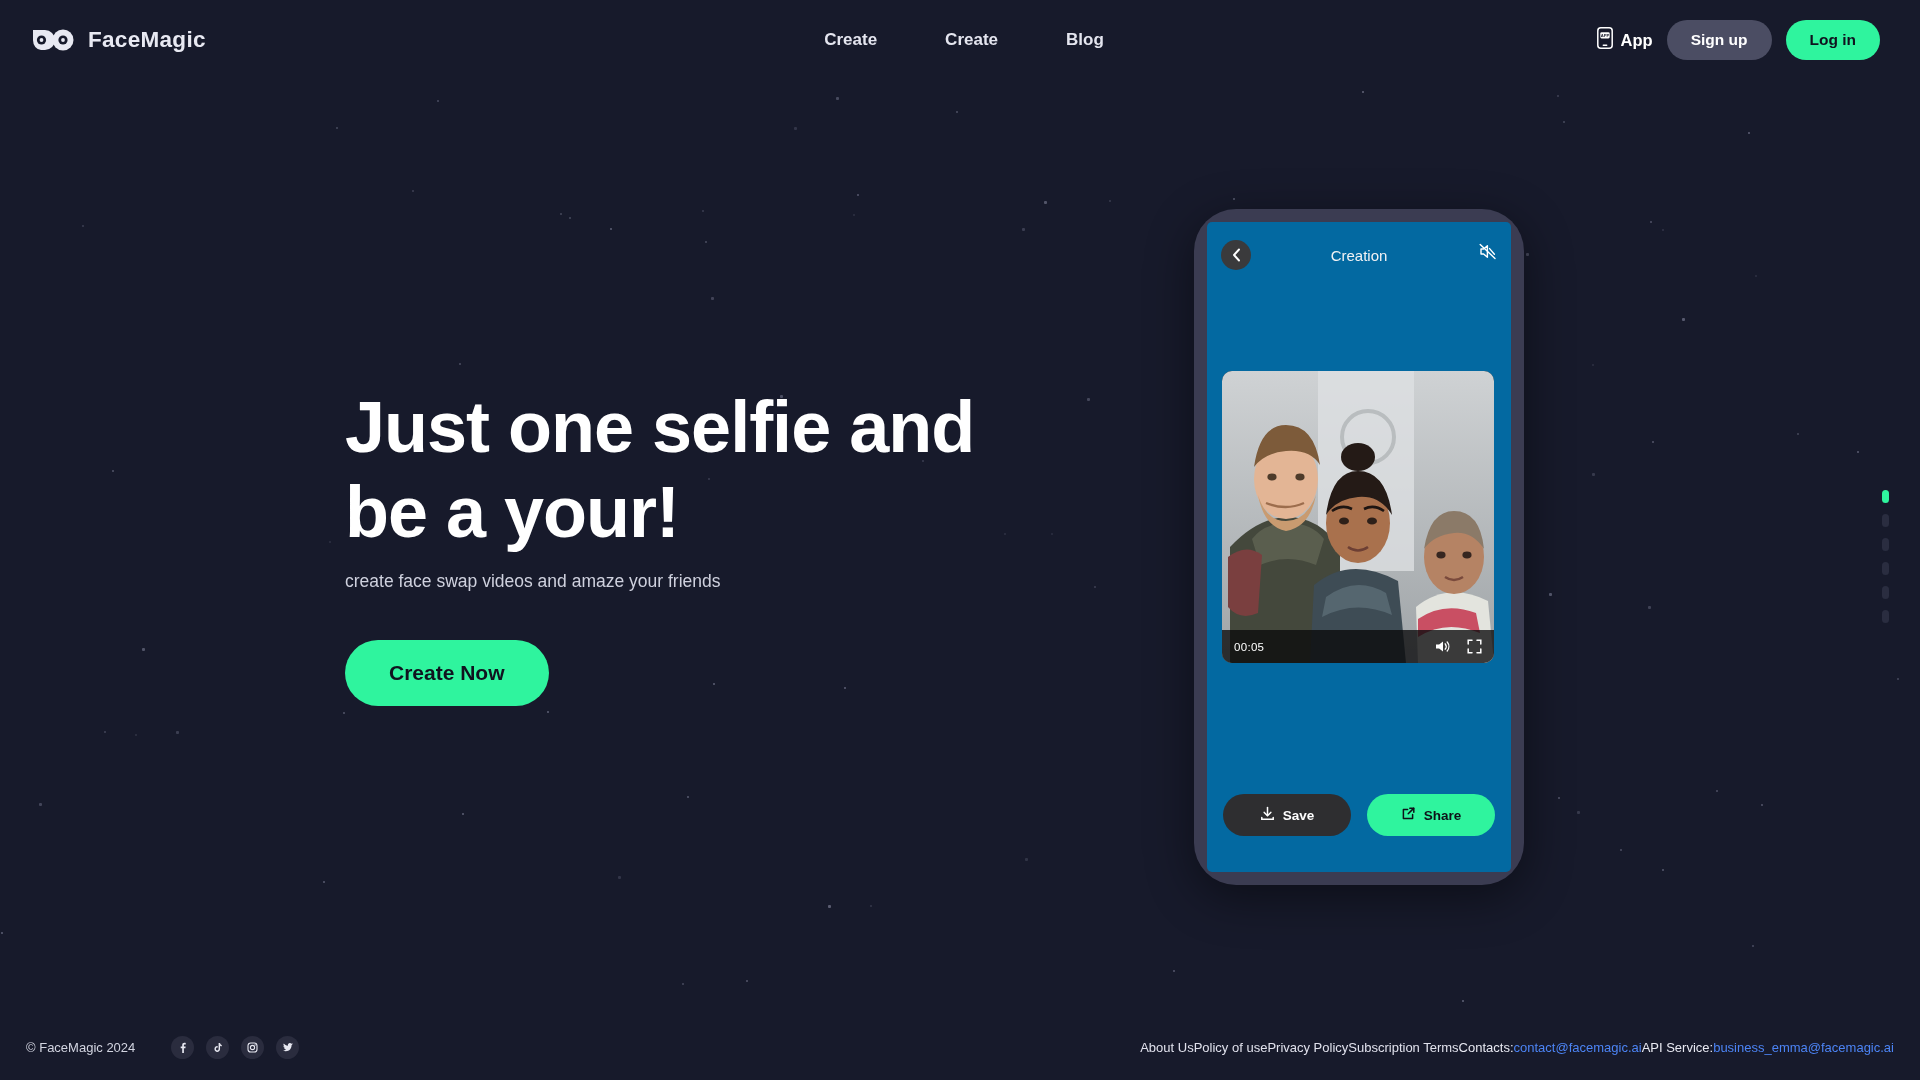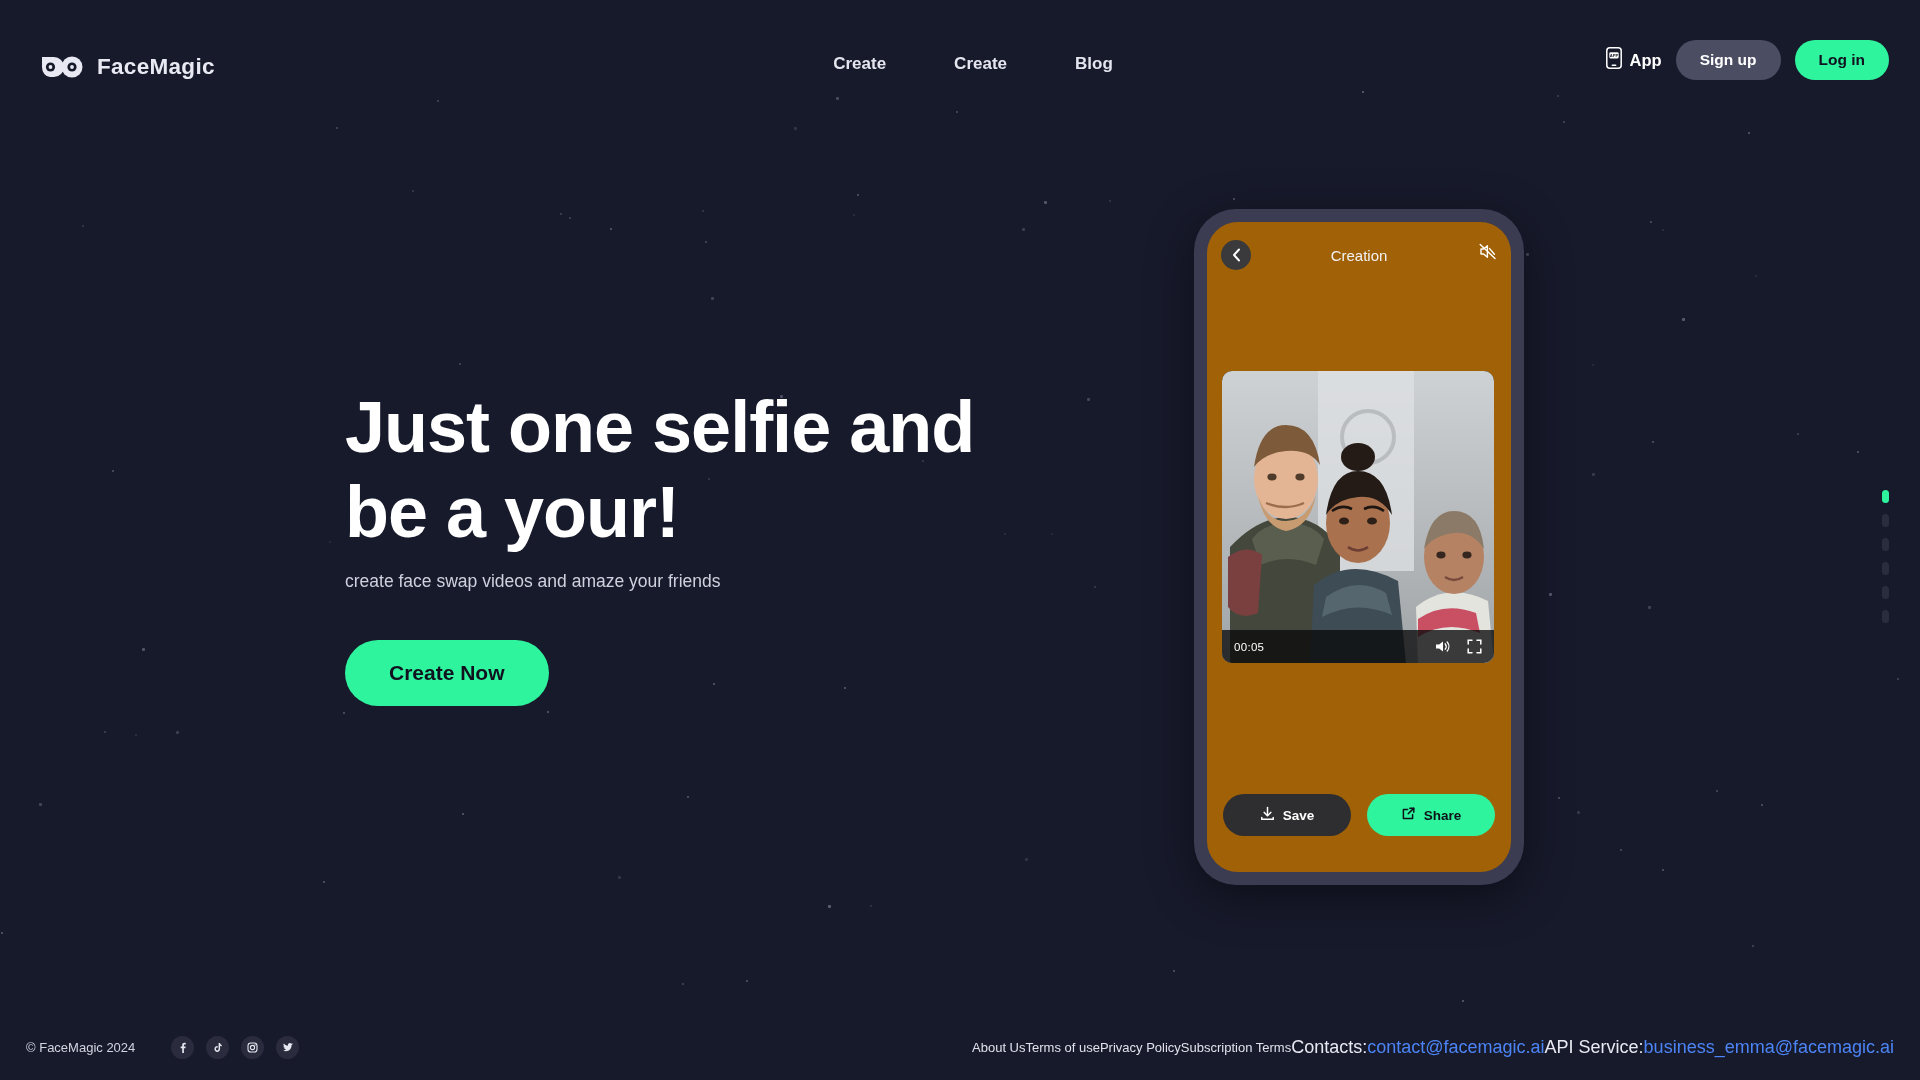--- a/index.html
+++ b/index.html
@@ -9,22 +9,22 @@
     font-family:"Liberation Sans", sans-serif;
     color:#ffffff;
     position:relative;
   }
   
   #starfield { position:absolute; inset:0; pointer-events:none; z-index:0; }
   .star { position:absolute; background:#8e90a8; border-radius:1px; opacity:.55; }
 
   
   .header {
-    position:absolute; top:0; left:13px; width:1900px; height:80px;
-    display:flex; align-items:flex-end; z-index:5;
+    position:absolute; top:0; left:4px; width:1900px; height:80px;
+    display:flex; align-items:center; z-index:5;
   }
   .logo-wrap { display:flex; align-items:center; gap:12px; margin-left:26px; }
   .logo-mark { width:46px; height:26px; position:relative; }
   .logo-text { font-size:22.5px; font-weight:700; letter-spacing:.3px; color:#e8e9f2; }
 
   .nav { position:absolute; left:0; width:1920px; display:flex; justify-content:center; gap:48px; pointer-events:none;}
   .nav a {
     pointer-events:auto;
     color:#e4e5ef; font-size:17px; font-weight:600; text-decoration:none;
     padding:6px 10px; cursor:pointer;
@@ -58,21 +58,21 @@
     padding:21px 44px; cursor:pointer; font-family:"Liberation Sans", sans-serif;
   }
 
   
   .phone {
     position:absolute; left:1194px; top:209px; width:330px; height:676px;
     background:#3b3c52; border-radius:42px; padding:13px; z-index:3;
     box-shadow:0 12px 48px rgba(0,0,0,.45);
   }
   .phone-screen {
-    width:100%; height:100%; background:#a16207; border-radius:31px;
+    width:100%; height:100%; background:#0369a1; border-radius:5px;
     position:relative; overflow:hidden;
   }
   .phone-topbar {
     height:66px; display:flex; align-items:center; position:relative; padding:0 14px;
   }
   .back-btn {
     width:30px; height:30px; border-radius:50%; background:#3a3a3c;
     display:flex; align-items:center; justify-content:center; cursor:pointer;
   }
   .phone-title {
@@ -126,21 +126,21 @@
     display:flex; align-items:center; z-index:5;
   }
   .copyright { margin-left:26px; font-size:13px; color:#d2d4e0; }
   .socials { display:flex; gap:12px; margin-left:36px; }
   .social {
     width:23px; height:23px; border-radius:50%; background:#2a2c3e;
     display:flex; align-items:center; justify-content:center; cursor:pointer;
   }
   .footer-links { margin-left:auto; display:flex; align-items:center; margin-right:26px; }
   .footer-links a { font-size:13px; color:#e0e1ec; text-decoration:none; cursor:pointer; }
-  .contact-item { font-size:18px; color:#e8e9f2; }
+  .contact-item { font-size:13px; color:#e8e9f2; }
   .contact-item .mail { color:#4c84f5; cursor:pointer; }
 </style>
 </head>
 <body>
 
 <div id="starfield">
     <div class="star" style="width: 2px; height: 2px; left: 81.578px; top: 225.471px; opacity: 0.31;"></div>
     <div class="star" style="width: 2px; height: 2px; left: 112.058px; top: 470.247px; opacity: 0.5;"></div>
     <div class="star" style="width: 2px; height: 2px; left: 746.482px; top: 979.929px; opacity: 0.51;"></div>
     <div class="star" style="width: 3px; height: 3px; left: 828.343px; top: 904.835px; opacity: 0.56;"></div>
@@ -426,19 +426,19 @@
     </span>
     <span class="social">
       <svg width="12" height="11" viewBox="0 0 12 11">
           <path d="M11 2.1c-.37.17-.77.28-1.18.33.42-.26.75-.66.9-1.14-.4.24-.84.41-1.3.5A2.05 2.05 0 0 0 5.9 3.66c-1.7-.09-3.2-.9-4.2-2.14a2.05 2.05 0 0 0 .63 2.74c-.33 0-.65-.1-.93-.25 0 1 .7 1.83 1.64 2.02-.3.08-.62.1-.93.04a2.05 2.05 0 0 0 1.9 1.42A4.1 4.1 0 0 1 .7 8.34 5.8 5.8 0 0 0 3.8 9.25c3.72 0 5.76-3.08 5.76-5.76v-.26c.4-.29.74-.64 1.01-1.05Z" fill="#e6e7f0"></path>
         </svg>
     </span>
   </div>
 
   <div class="footer-links">
     <a>About Us</a>
-    <a>Terms of use</a>
+    <a>Policy of use</a>
     <a>Privacy Policy</a>
     <a>Subscription Terms</a>
     <span class="contact-item"><span>Contacts:</span><span class="mail">contact@facemagic.ai</span></span>
     <span class="contact-item"><span>API Service:</span><span class="mail">business_emma@facemagic.ai</span></span>
   </div>
 </div>
 
 </body></html>

